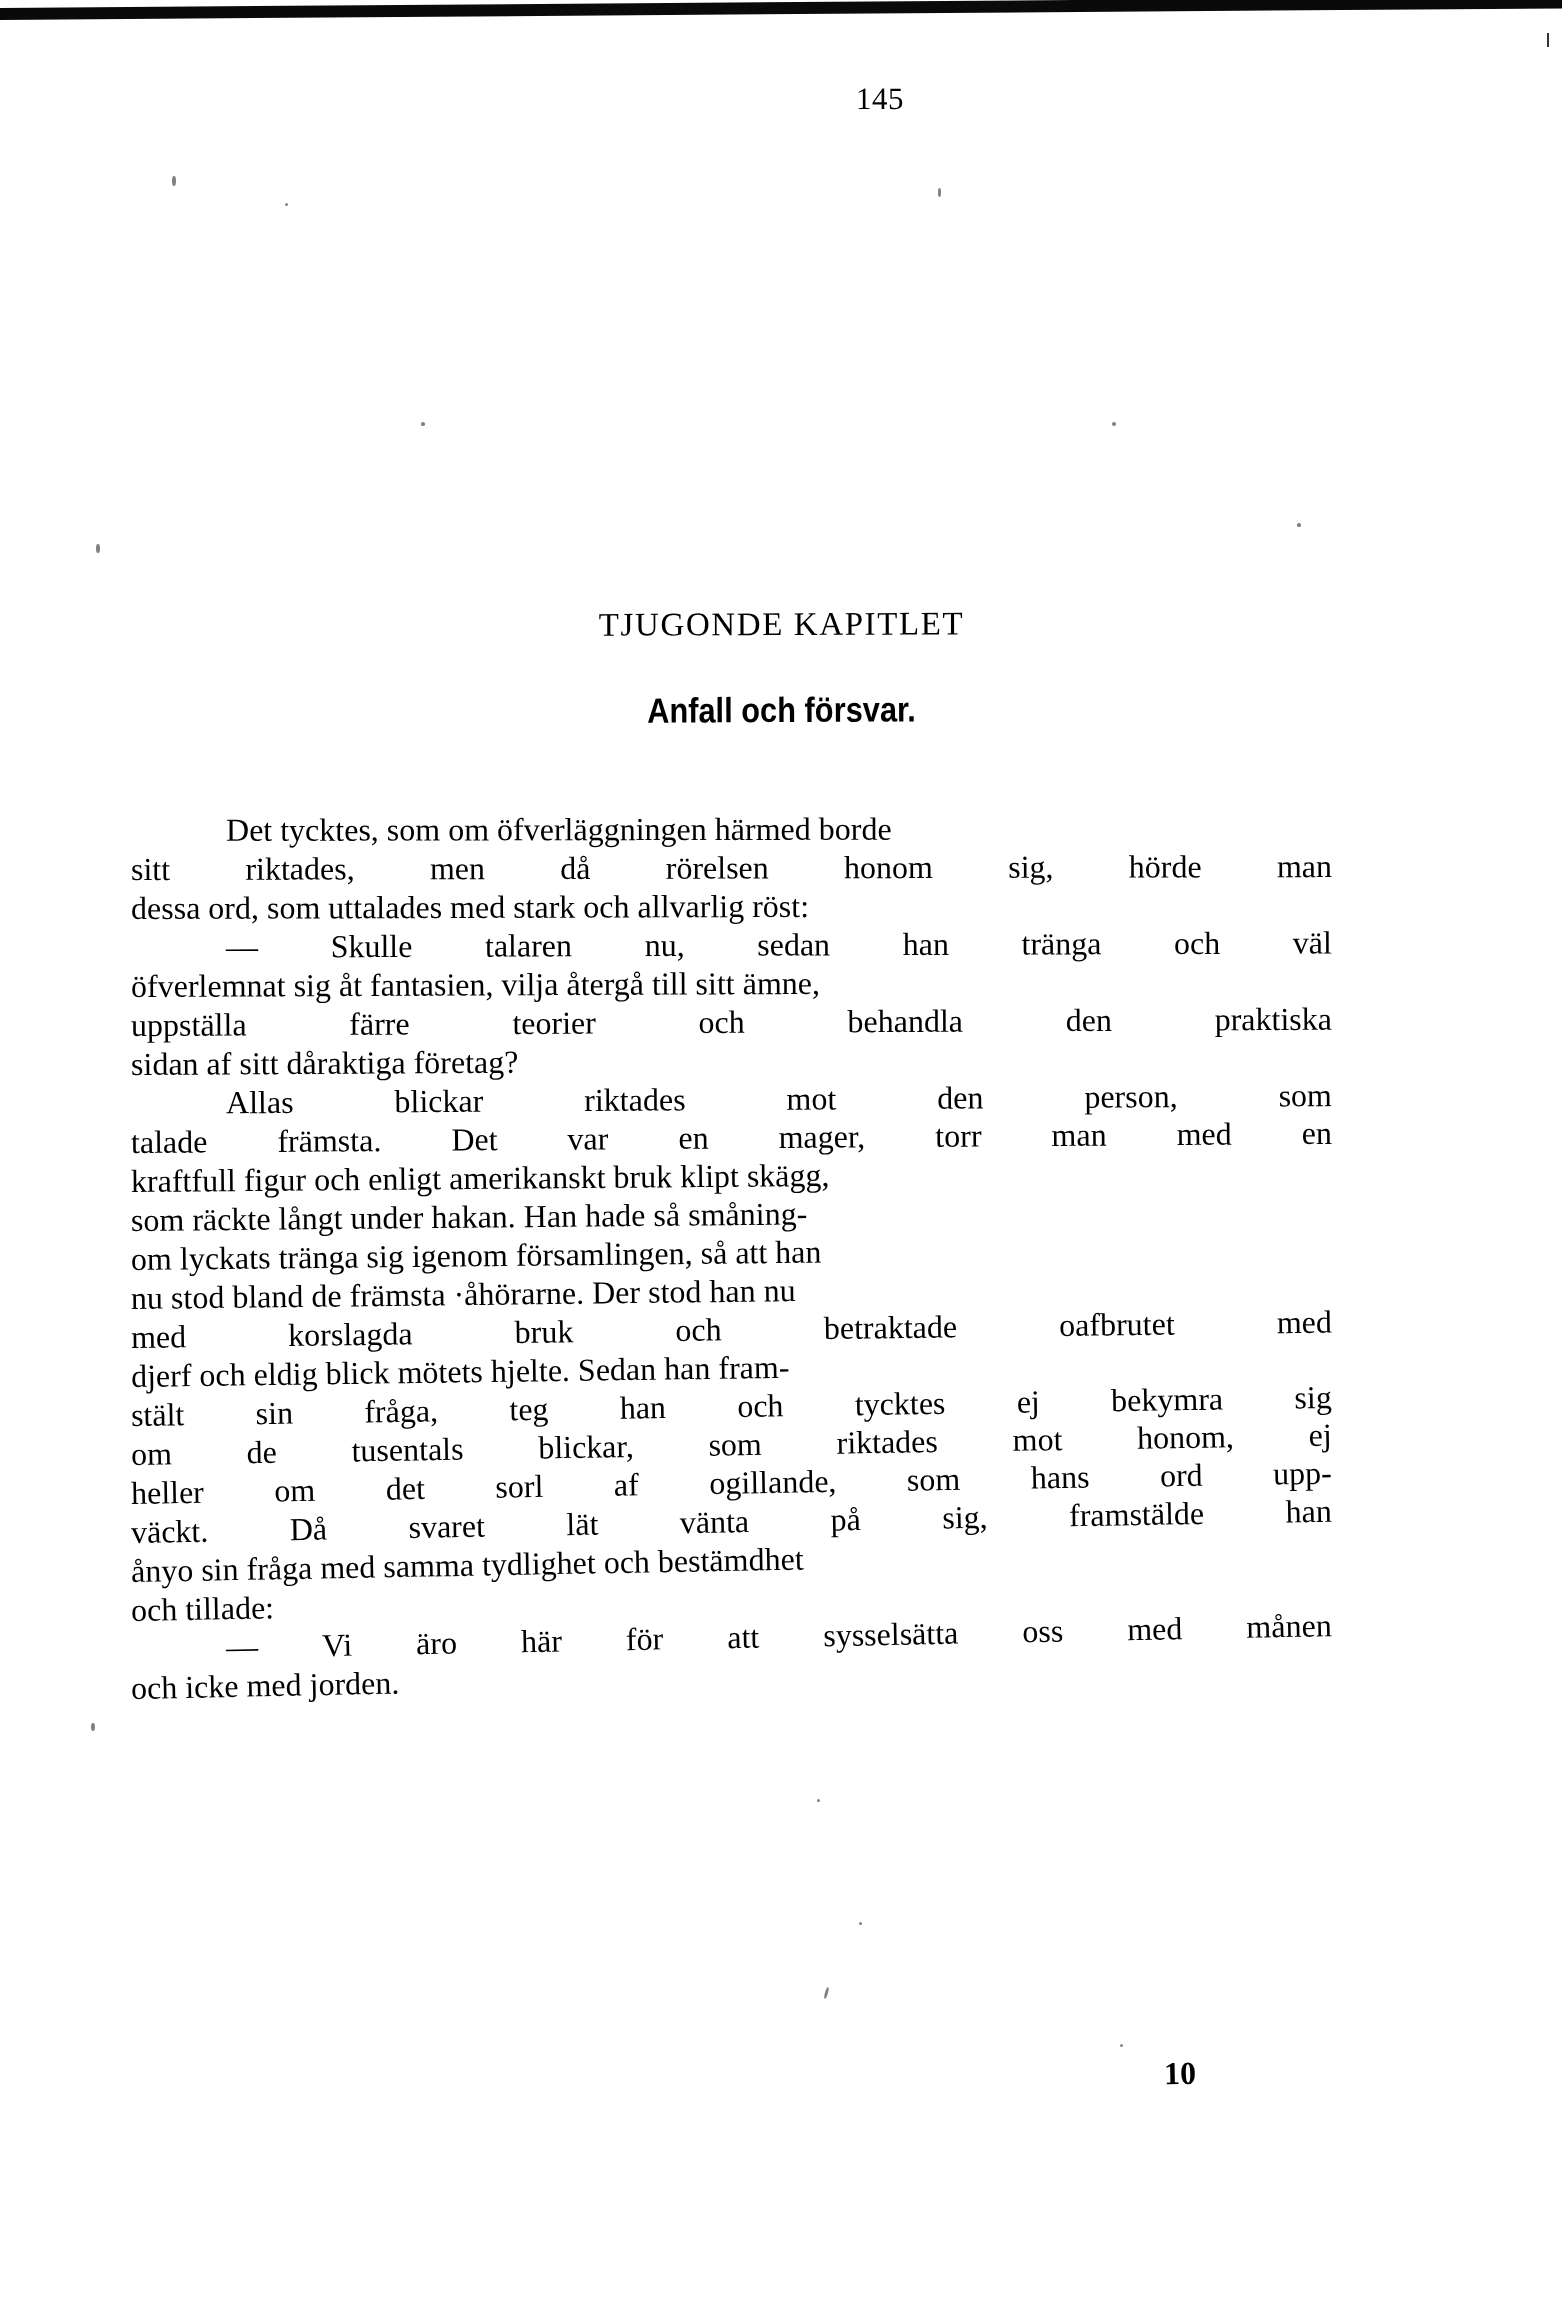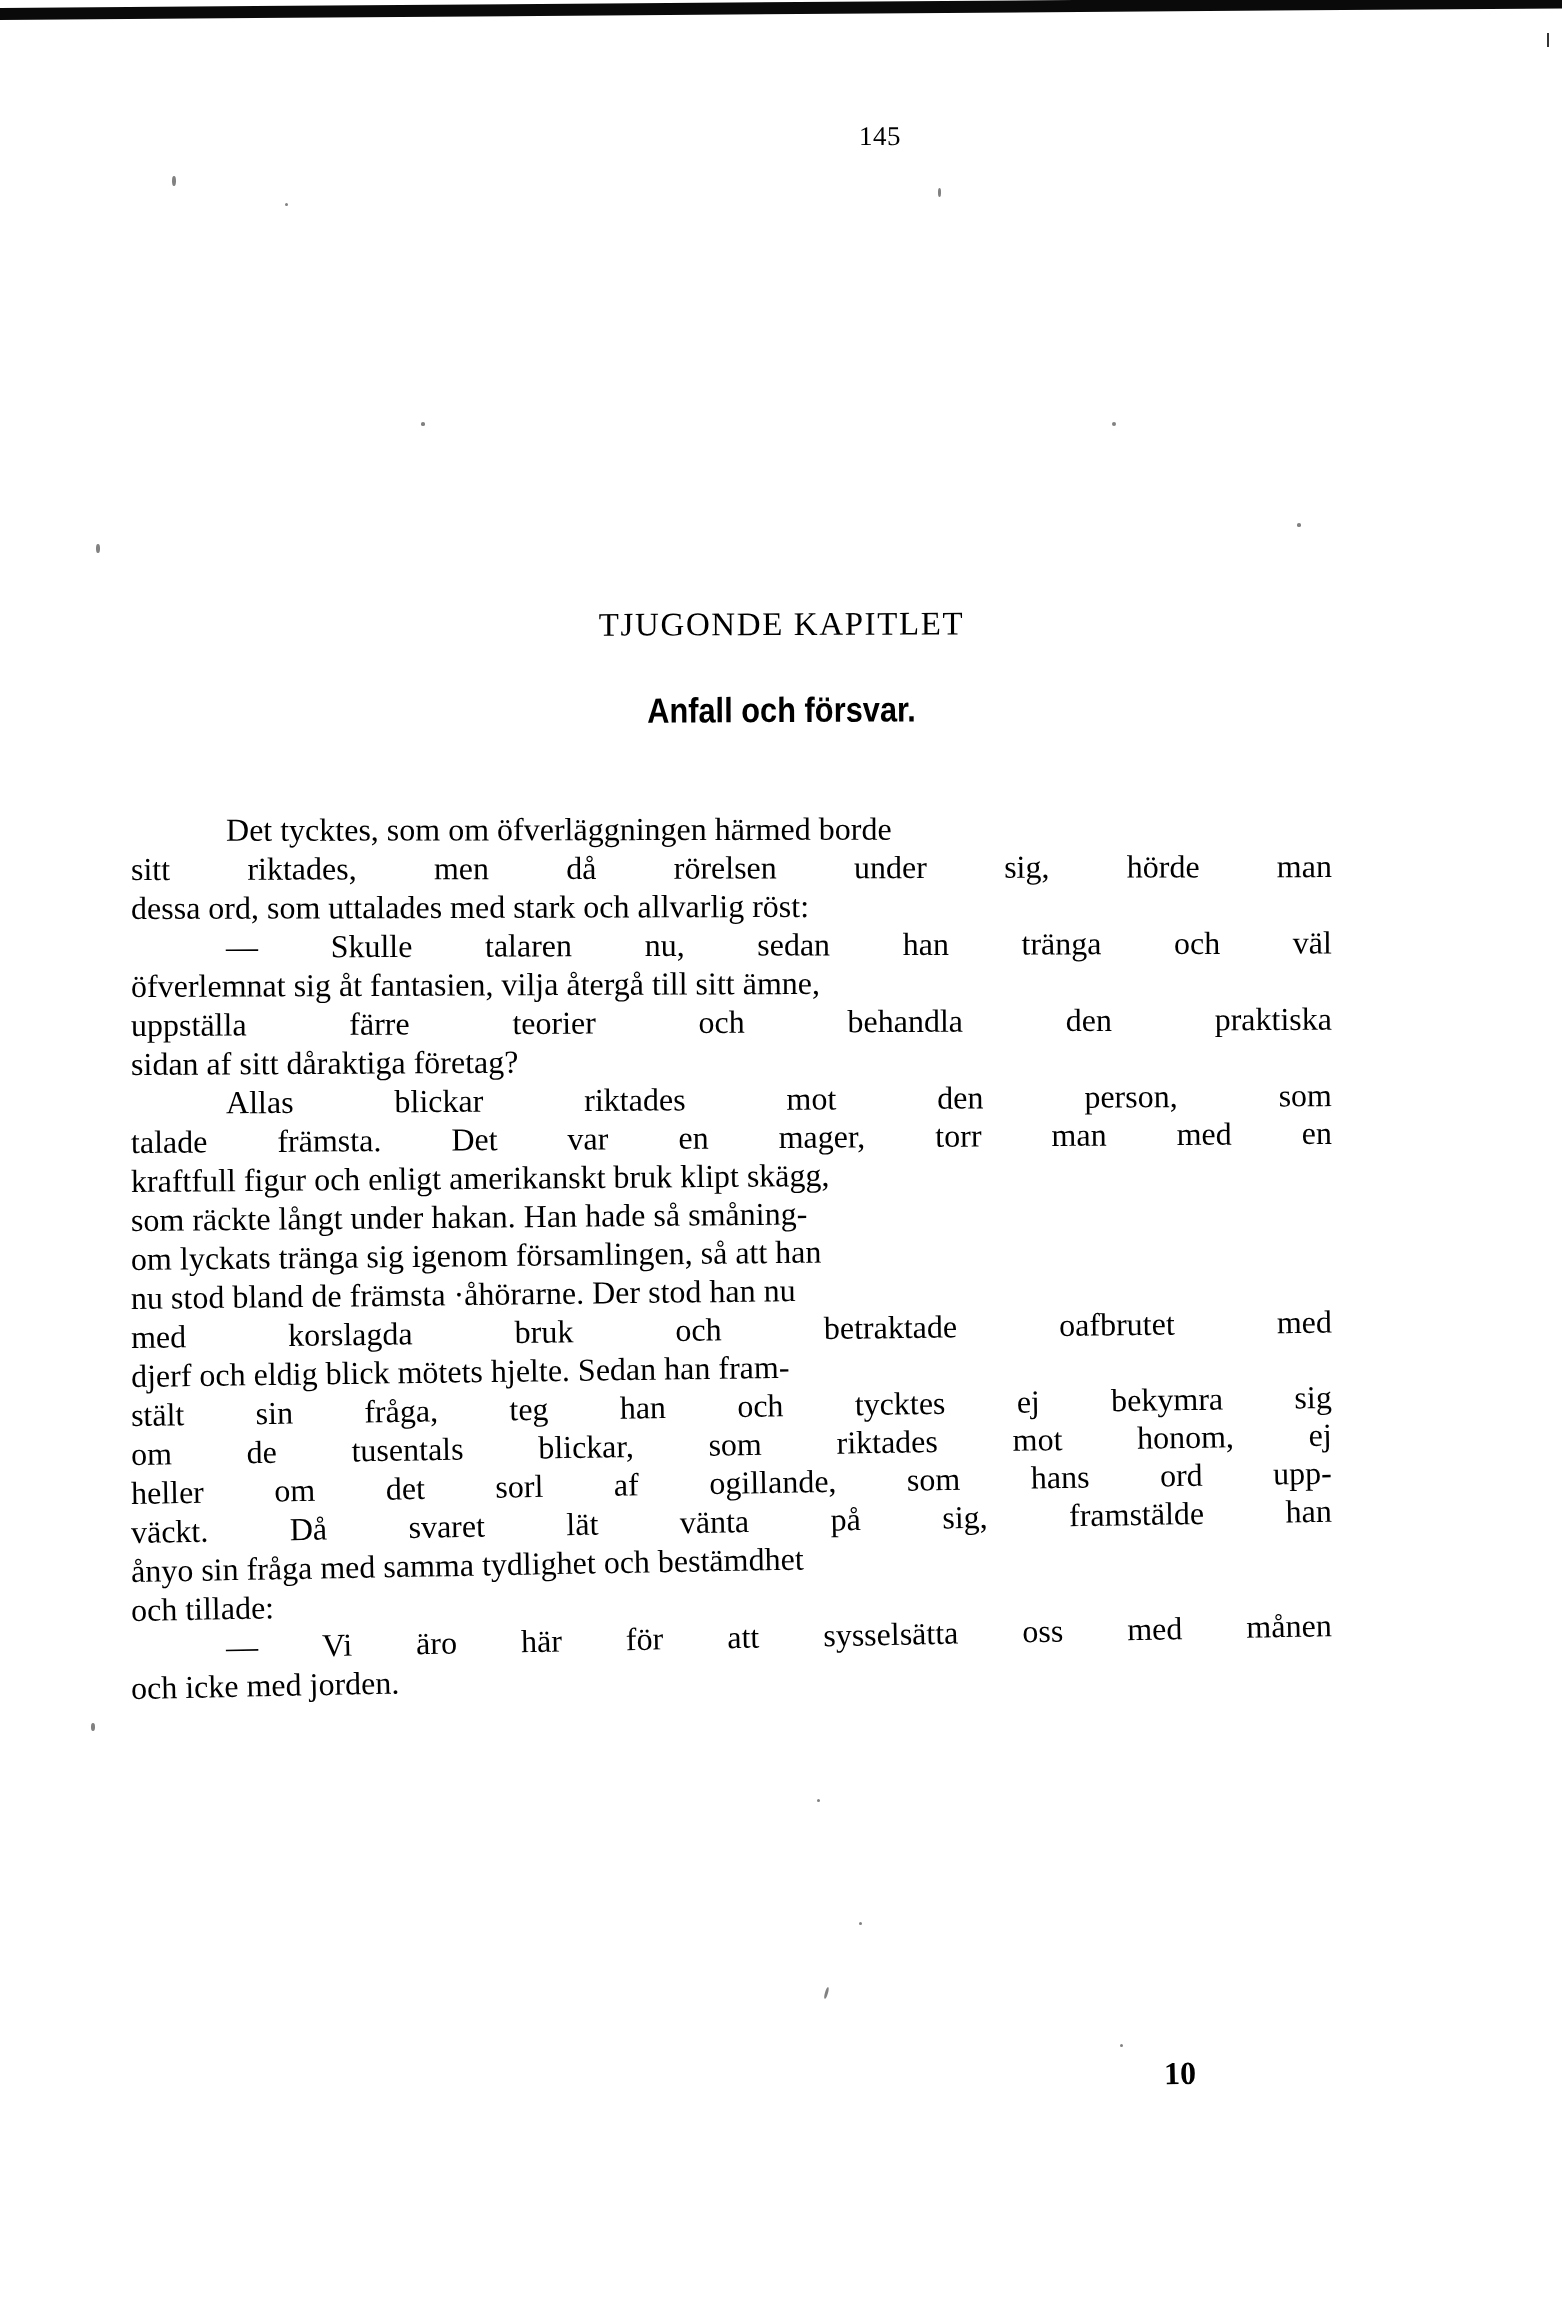--- a/index.html
+++ b/index.html
@@ -61,24 +61,23 @@
     opacity: .55;
   }
 
   
   .folio {
     position: absolute;
     top: 81px;
     left: 0;
     right: 0;
     text-align: center;
-    font-size: 27px;
+    font-size: 31px;
     letter-spacing: 0.5px;
     font-family: "Liberation Serif", "DejaVu Serif", serif;
-    margin-top: 40px;
   }
   .folio .num {
     display: inline-block;
     margin-left: 197px;
     transform: rotate(-0.2deg);
   }
 
   
   .chapter-head {
     position: absolute;
@@ -194,21 +193,21 @@
   <div class="chapter-title">Anfall och försvar.</div>
 
   <div class="body-block">
       <div class="line l0 indent">Det tycktes, som om öfverläggningen härmed borde</div>
       <div class="line l1 just">
         <span>sitt</span>
         <span>riktades,</span>
         <span>men</span>
         <span>då</span>
         <span>rörelsen</span>
-        <span>under</span>
+        <span>honom</span>
         <span>sig,</span>
         <span>hörde</span>
         <span>man</span>
       </div>
       <div class="line l2">dessa ord, som uttalades med stark och allvarlig röst:</div>
       <div class="line l3 indent just">
         <span>—</span>
         <span>Skulle</span>
         <span>talaren</span>
         <span>nu,</span>

